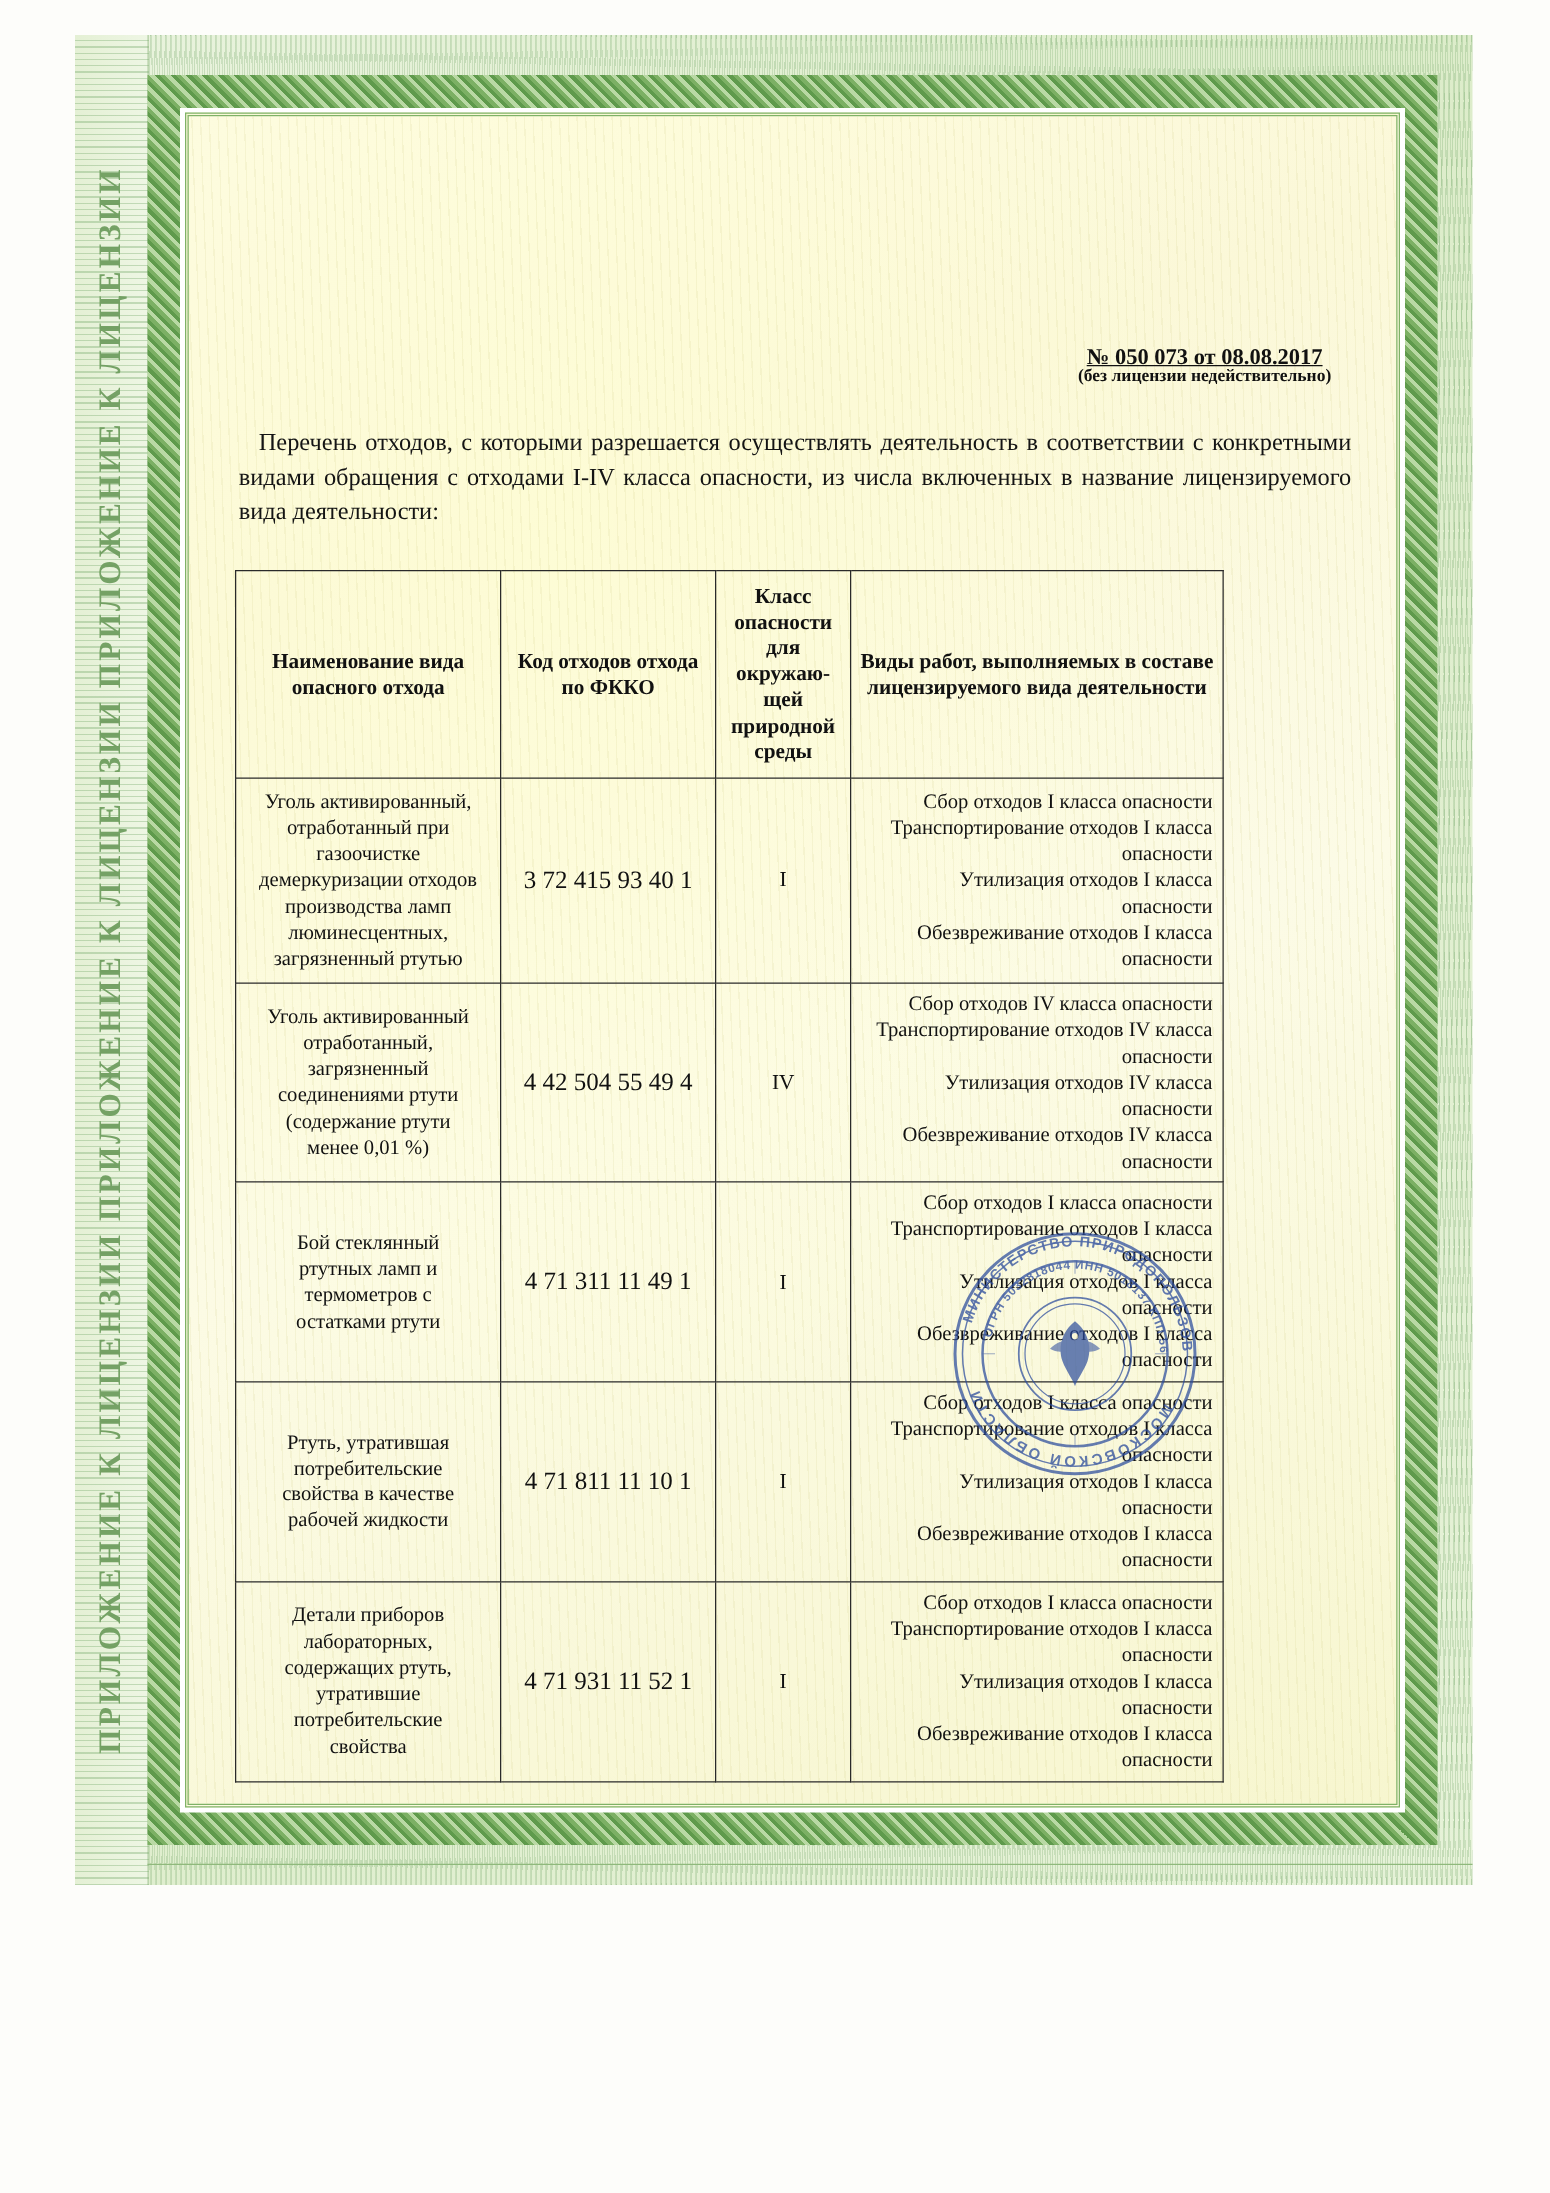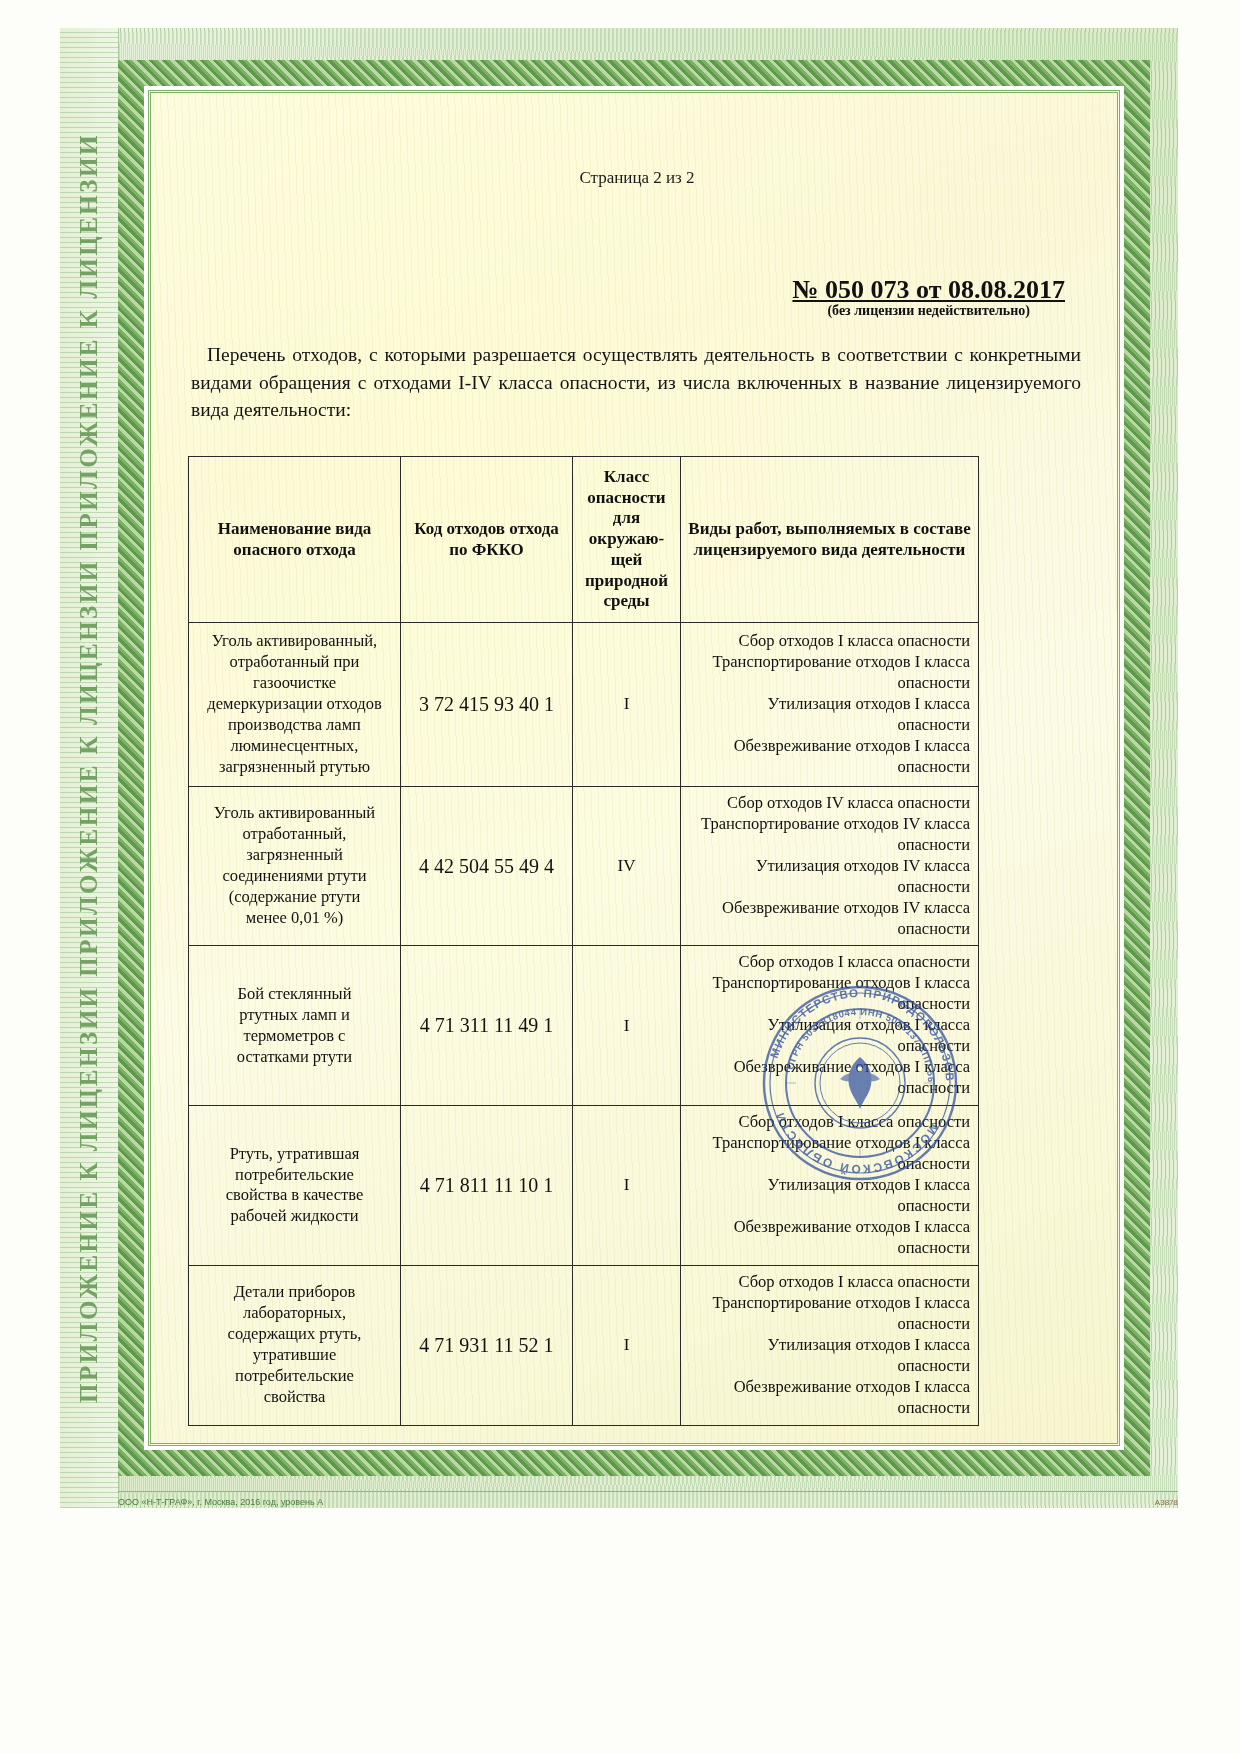--- a/index.html
+++ b/index.html
@@ -84,21 +84,21 @@
     position:absolute;left:0;right:0;top:75px;
     text-align:center;
     font-size:17px;color:#1a1a1a;
   }
 
   .lic-block{
     position:absolute;right:58px;top:182px;
     text-align:center;
   }
   .lic-no{
-    font-size:26px;font-weight:bold;color:#111;
+    font-size:18px;font-weight:bold;color:#111;
     white-space:nowrap;
   }
   .lic-no .u{ text-decoration:underline; }
   .lic-sub{
     font-size:14px;font-weight:bold;color:#111;
     margin-top:-2px;
   }
 
   .intro{
     position:absolute;left:40px;right:42px;top:248px;
@@ -178,21 +178,20 @@
 
   <div class="side-band">
     <div class="side-text">ПРИЛОЖЕНИЕ К ЛИЦЕНЗИИ   ПРИЛОЖЕНИЕ К ЛИЦЕНЗИИ   ПРИЛОЖЕНИЕ К ЛИЦЕНЗИИ</div>
   </div>
 
   <div class="frame-outer"></div>
 
   <div class="frame-inner">
     <div class="content">
 
-      <div class="page-num">Страница 2 из 2</div>
 
       <div class="lic-block">
         <div class="lic-no">
           <span class="u">№ 050 073 от 08.08.2017</span>
         </div>
         <div class="lic-sub">(без лицензии недействительно)</div>
       </div>
 
       <div class="intro">Перечень отходов, с которыми разрешается осуществлять деятельность в соответствии с конкретными видами обращения с отходами I-IV класса опасности, из числа включенных в название лицензируемого вида деятельности:</div>
 
@@ -306,18 +305,14 @@
             <line x1="30" y1="104" x2="40" y2="104"></line>
             <line x1="168" y1="104" x2="178" y2="104"></line>
           </g>
         </svg>
       </div>
 
     </div>
   </div>
 
   <div class="footer-rule"></div>
-  <div class="footer">
-    <span class="left">ООО «Н-Т-ГРАФ», г. Москва, 2016 год, уровень А</span>
-    <span class="right">A3878</span>
-  </div>
 
 </div>
 
 </body></html>

